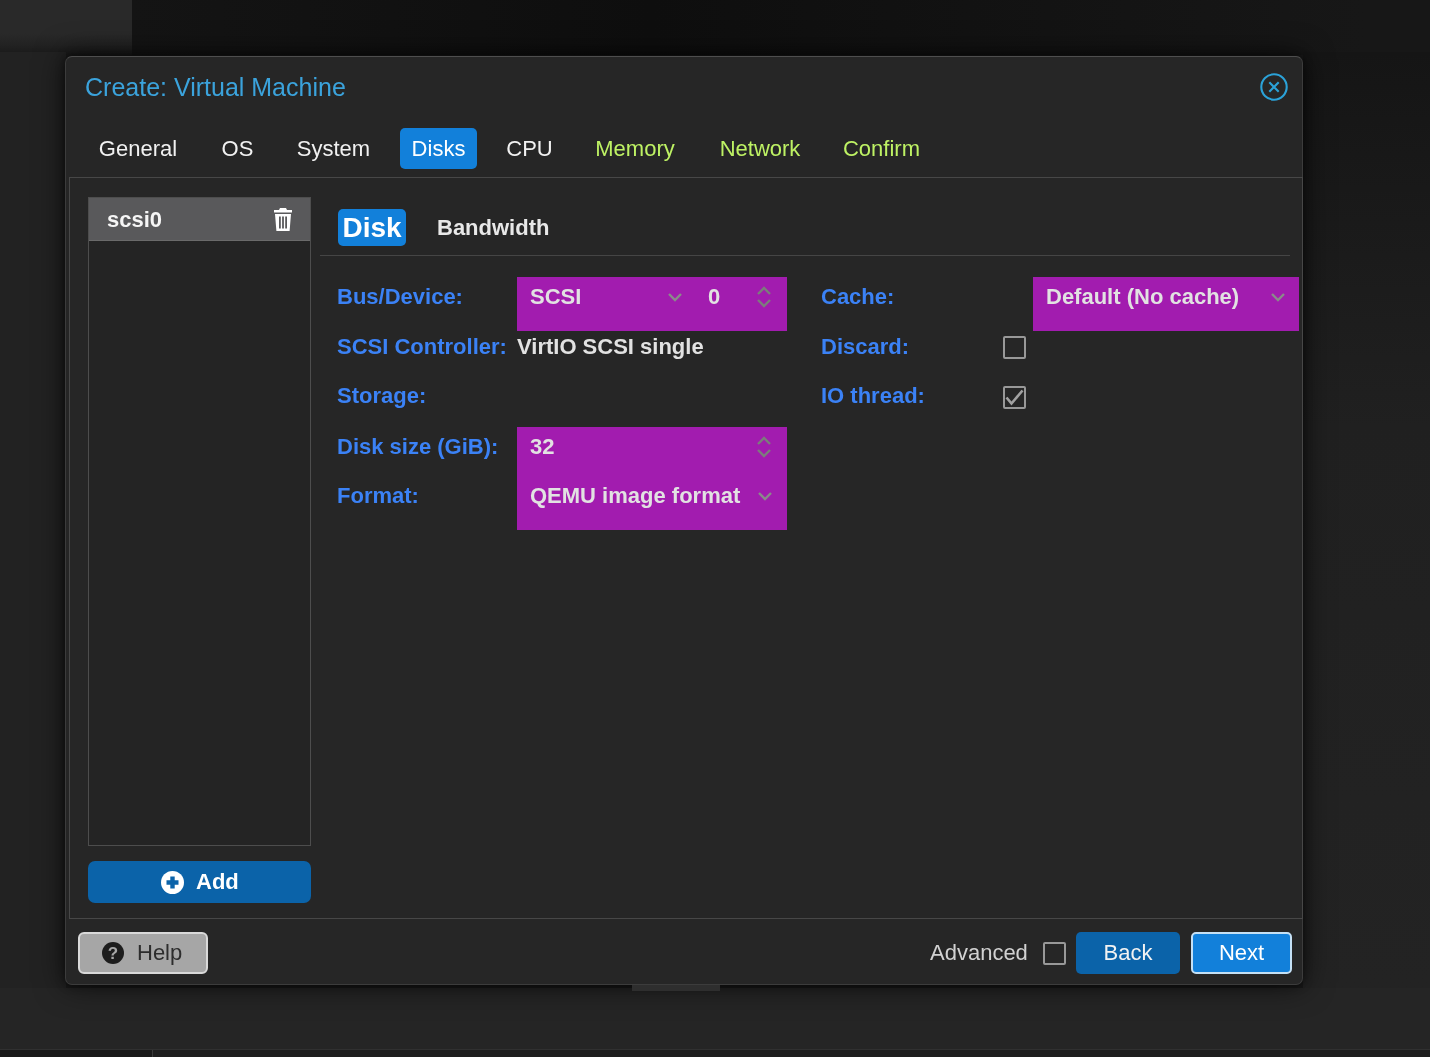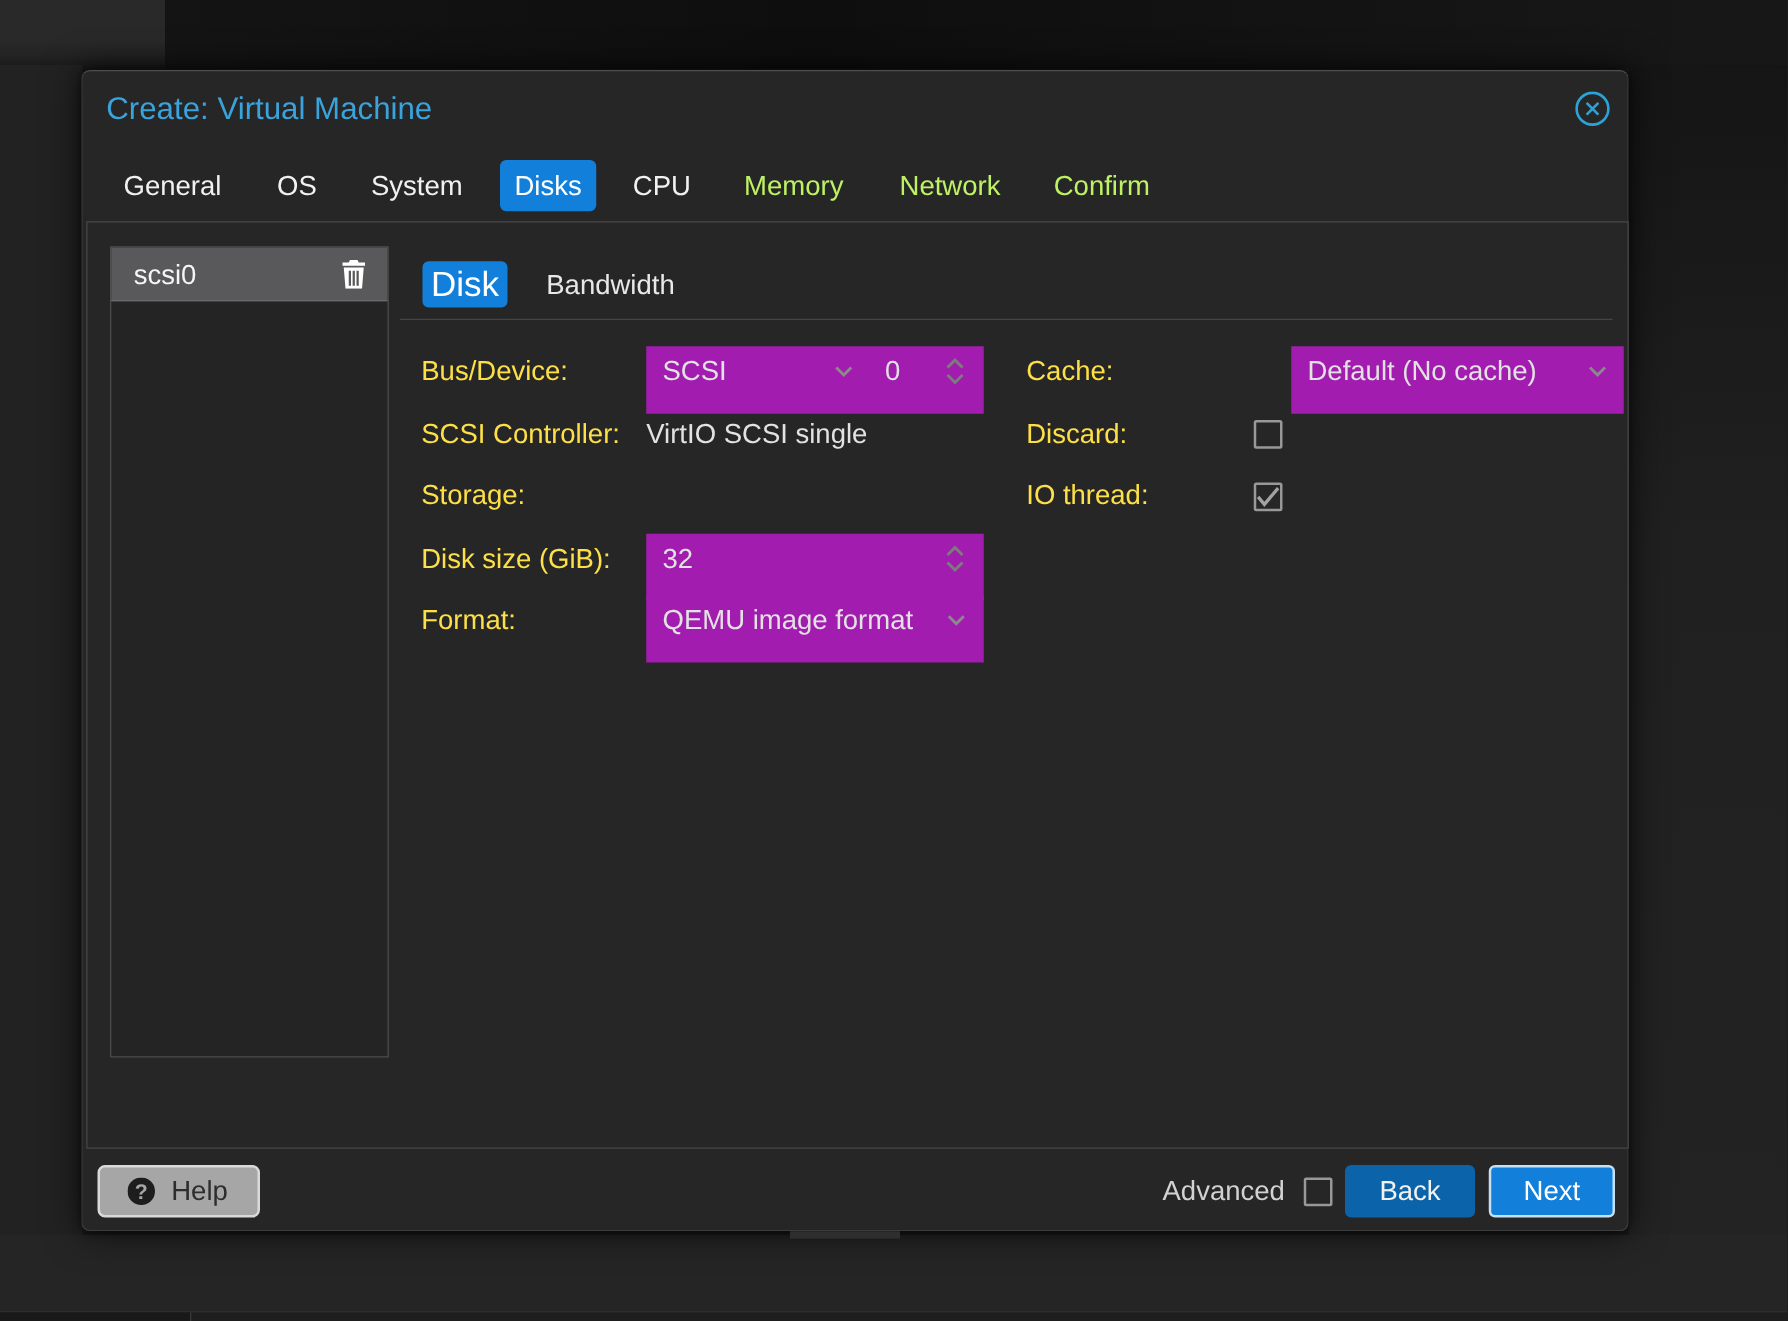--- a/index.html
+++ b/index.html
@@ -31,21 +31,21 @@
   #close-x { left:1194px; top:16px; width:28px; height:28px; }
 
   
   .nav { top:71px; height:41px; line-height:41px; font-size:22px; color:#f1f1f1;
     text-align:center; }
   .nav.dis { color:#bef264; }
   #nav-disks { background:#1280da; border-radius:5px; color:#ffffff; }
 
   
   #panel { left:3px; top:120px; width:1234px; height:742px;
-    border:1px solid #474747; background:#262626; }
+    border:1px solid #474747; background:#262626;font-weight:bold; }
 
   
   #list { left:18px; top:19px; width:223px; height:649px; border:1px solid #4d4d4d;
     background:#242424; }
   #list-hdr { left:0; top:0; width:221px; height:43px; background:#59595b;
     border-bottom:1px solid #6a6a6a; }
   #list-hdr span { position:absolute; left:18px; top:0; line-height:43px;
     font-size:22px; color:#f5f5f5; }
   #trash { left:184px; top:10px; width:20px; height:23px; }
   #add-btn { left:18px; top:683px; width:223px; height:42px; background:#0b63a9;
@@ -53,21 +53,21 @@
   #add-btn .lbl { position:absolute; left:108px; top:0; line-height:42px; font-size:22px; color:#fff; }
   #plus { left:73px; top:10px; width:23px; height:23px; }
 
   
   #disk-tab { left:268px; top:31px; width:68px; height:37px; background:#1280da;
     border-radius:5px; color:#fff; font-size:28px; text-align:center; line-height:37px; }
   #bw-tab { left:367px; top:31px; height:37px; line-height:37px; font-size:22px; color:#e8e8e8; }
   #sub-sep { left:250px; top:77px; width:970px; height:1px; background:#454545; }
 
   
-  .flabel { font-size:22px; color:#fde047; height:39px; line-height:39px; }
+  .flabel { font-size:22px; color:#3b82f6; height:39px; line-height:39px; }
   .field { background:#a21caf; height:54px; font-size:22px; color:#e2e2e2;
     line-height:39px; }
   .field .txt { position:absolute; left:13px; top:0; }
   .chev { position:absolute; width:16px; height:10px; }
   .spin { position:absolute; width:16px; height:22px; }
   .dtext { font-size:22px; color:#e2e2e2; height:39px; line-height:39px; }
 
   .cbox { width:23px; height:23px; border:2px solid #989898; border-radius:2px; }
 
   
@@ -115,20 +115,27 @@
     <div id="panel" class="abs">
       <div id="list" class="abs">
         <div id="list-hdr" class="abs">
             <span>scsi0</span>
           <svg id="trash" class="abs" viewBox="0 0 20 23">
             <path fill="#ffffff" d="M7 0 h6 l1 2 h5 v2.6 H1 V2 h5 Z"></path>
             <path fill="#ffffff" d="M2 6 h16 l-1.4 17 H3.4 Z M6 8.5 v12 h1.8 v-12 Z M9.1 8.5 v12 h1.8 v-12 Z M12.2 8.5 v12 h1.8 v-12 Z"></path>
           </svg>
         </div>
       </div>
+      <div id="add-btn" class="abs">
+        <svg id="plus" class="abs" viewBox="0 0 23 23">
+          <circle cx="11.5" cy="11.5" r="11.5" fill="#ffffff"></circle>
+          <path d="M11.5 5.5 v12 M5.5 11.5 h12" stroke="#0b63a9" stroke-width="4.4"></path>
+        </svg>
+        <span class="lbl">Add</span>
+      </div>
 
       <div id="disk-tab" class="abs">Disk</div>
       <div id="bw-tab" class="abs">Bandwidth</div>
       <div id="sub-sep" class="abs"></div>
 
       <div class="abs flabel" style="left:267px; top:99px;">Bus/Device:</div>
       <div class="abs field" style="left:447px; top:99px; width:270px;">
         <span class="txt">SCSI</span>
         <svg class="chev" style="left:150px; top:15px;" viewBox="0 0 16 10">
             <path d="M2 2 L8 8 L14 2" stroke="#8a8a8a" stroke-width="2.4" fill="none"></path>

